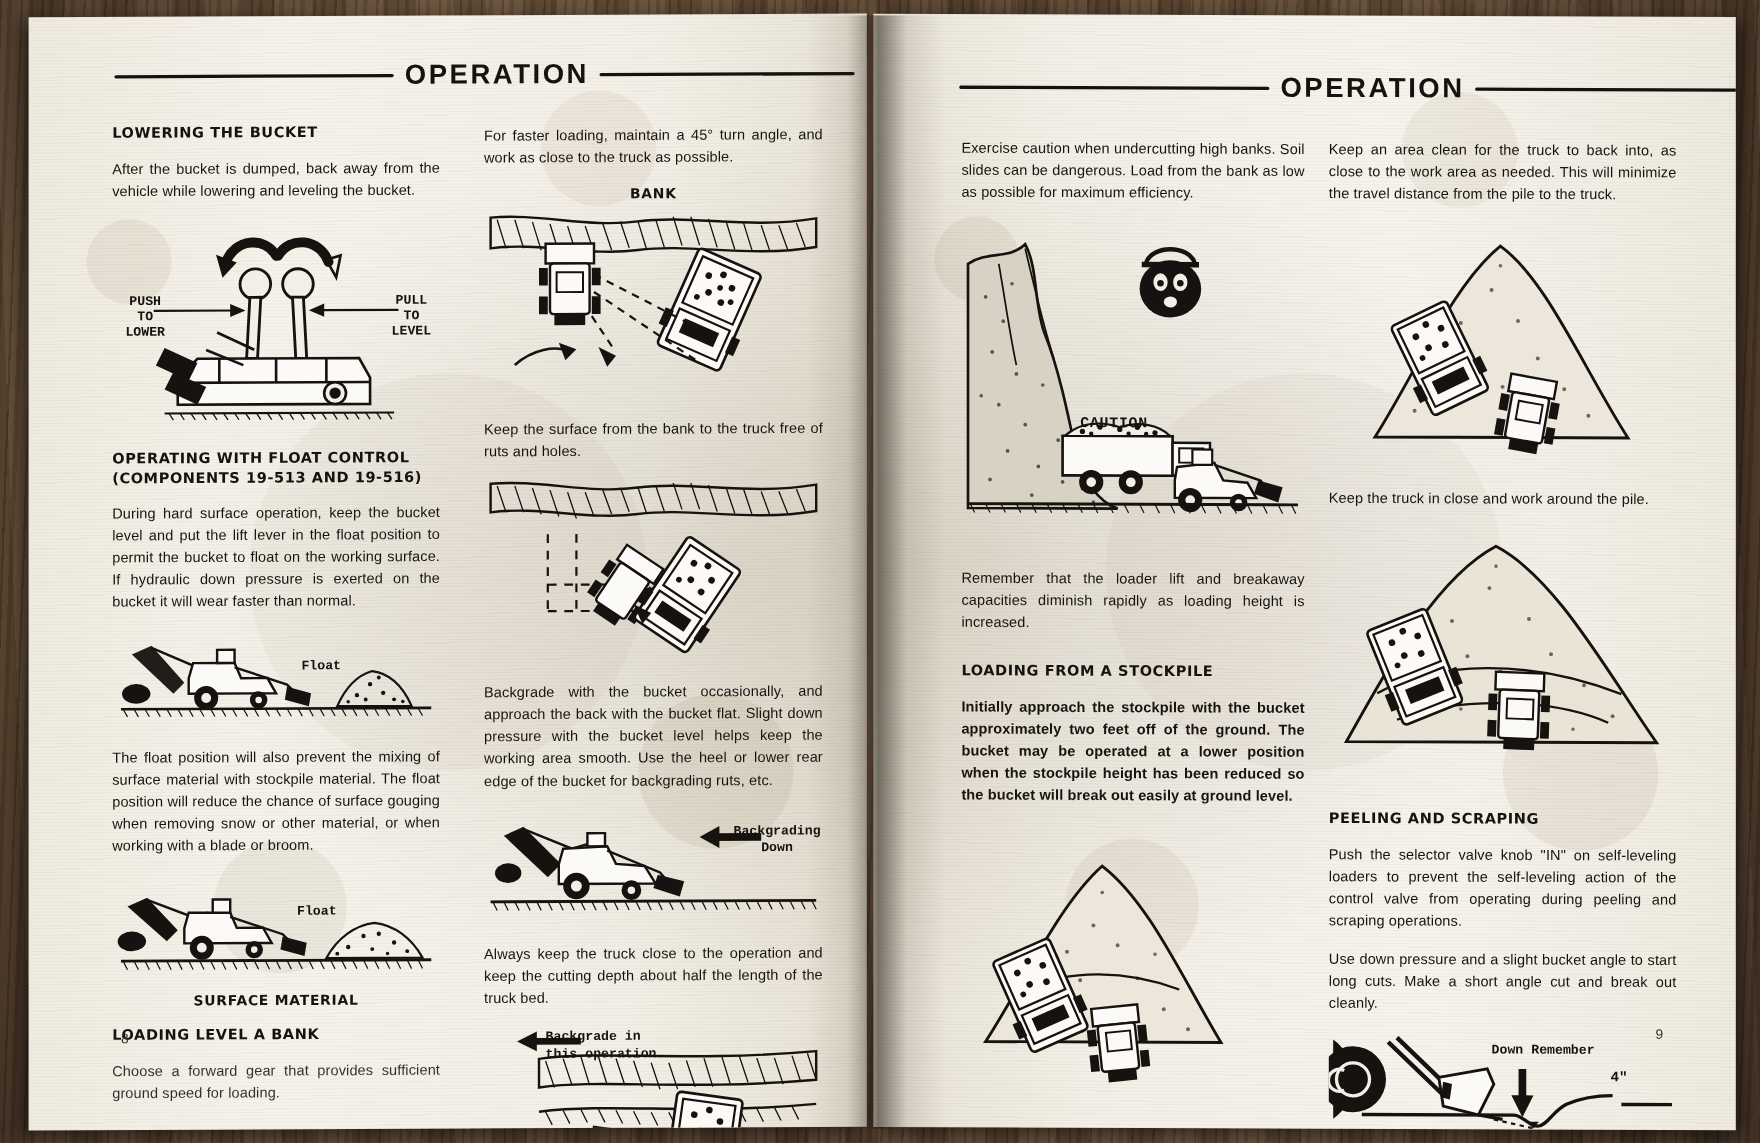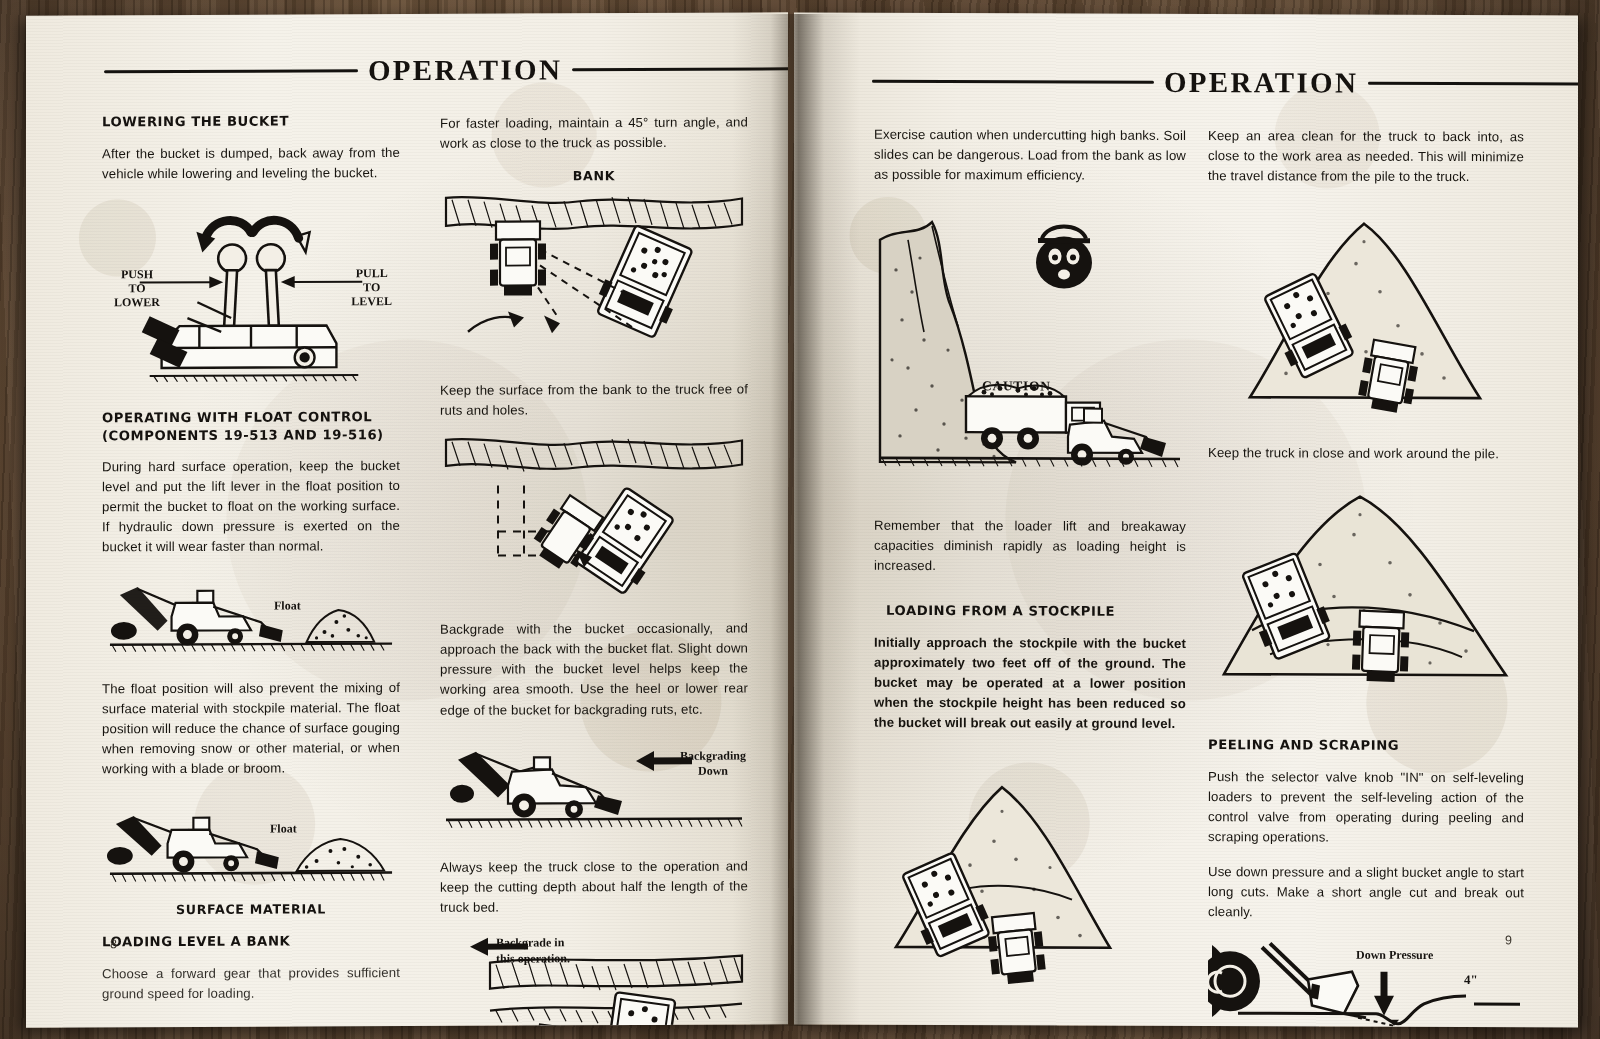--- a/index.html
+++ b/index.html
@@ -79,22 +79,22 @@
       rgba(0,0,0,0) 100%);
     pointer-events:none;
   }
 
   
   .head{position:absolute;display:flex;align-items:center;}
   .head .rule{flex:0 0 auto;height:3px;background:#14120f;border-radius:2px;}
   .head .rule.l{margin-right:10px;}
   .head .rule.r{margin-left:10px;}
   .head .ttl{
-    font-weight:bold;font-size:29px;letter-spacing:2.3px;color:#15120f;
-    white-space:nowrap;font-family:Liberation Serif, serif;
+    font-weight:bold;font-size:25px;letter-spacing:2.3px;color:#15120f;
+    white-space:nowrap;font-family:Liberation Sans, sans-serif;
   }
 
   
   .col{position:absolute;}
   h2.sec{
     font-size:13.2px;font-weight:bold;letter-spacing:.55px;color:#15120f;
     margin:0 0 13px 0;line-height:1.34;font-family:"DejaVu Sans", sans-serif;
   }
   p.body{
     font-size:13.2px;color:#17140f;margin:0 0 15px 0;
@@ -104,21 +104,21 @@
   .figcap{
     font-size:12.6px;font-weight:bold;color:#15120f;text-align:center;
     letter-spacing:.7px;font-family:"DejaVu Sans", sans-serif;
   }
   .fig{position:relative;margin:0 0 14px 0;}
   .fig svg{display:block;width:100%;height:auto;}
   .pgnum{position:absolute;font-size:12.5px;color:#3a342b;}
 
   .inline-lbl{
     position:absolute;font-size:12px;font-weight:bold;color:#15120f;
-    font-family:Liberation Serif, serif;line-height:1.18;
+    font-family:Liberation Mono, monospace;line-height:1.18;
   }
   .faded{opacity:.88;}
 </style>
 </head>
 <body>
 
 <div id="desk"></div>
 
 <div id="book">
 
@@ -594,21 +594,21 @@
           <line x1="6" y1="258" x2="306" y2="258" stroke="#15120f" stroke-width="2.6"></line>
           <g stroke="#15120f" stroke-width="1.1">
             <path d="M8 258 l4 8 M22 258 l4 8 M36 258 l4 8 M50 258 l4 8 M64 258 l4 8 M78 258 l4 8 M92 258 l4 8 M106 258 l4 8 M120 258 l4 8 M134 258 l4 8 M148 258 l4 8 M162 258 l4 8 M176 258 l4 8 M190 258 l4 8 M204 258 l4 8 M218 258 l4 8 M232 258 l4 8 M246 258 l4 8 M260 258 l4 8 M274 258 l4 8 M288 258 l4 8 M300 258 l4 8"></path>
           </g>
         </svg>
         <div class="inline-lbl" style="left:108px;top:178px;font-size:13.5px;letter-spacing:.7px;">CAUTION</div>
       </div>
 
       <p class="body" style="margin-top:16px;">Remember that the loader lift and breakaway capacities diminish rapidly as loading height is increased.</p>
 
-      <h2 class="sec" style="margin-top:26px;margin-left:12px;">LOADING FROM A STOCKPILE</h2>
+      <h2 class="sec" style="margin-top:26px;">LOADING FROM A STOCKPILE</h2>
       <p class="body bold">Initially approach the stockpile with the bucket approximately two feet off of the ground. The bucket may be operated at a lower position when the stockpile height has been reduced so the bucket will break out easily at ground level.</p>
 
       <div class="fig" style="height:220px;margin-top:38px;">
         <svg viewBox="0 0 312 220">
 
           <path d="M22 176 C58 120 88 52 128 16 C170 48 200 116 236 176 Z" fill="#ece7da" stroke="#15120f" stroke-width="2.6"></path>
           <path d="M62 128 C96 110 150 110 198 128" fill="none" stroke="#15120f" stroke-width="2"></path>
           <g fill="#15120f" opacity=".62">
             <circle cx="96" cy="94" r="1.8"></circle>
               <circle cx="120" cy="70" r="1.8"></circle>
@@ -793,21 +793,21 @@
           <path d="M136 76 L158 80" stroke="#15120f" stroke-width="3"></path>
 
           <line x1="176" y1="34" x2="176" y2="66" stroke="#15120f" stroke-width="7"></line>
           <polygon points="176,78 166,58 186,58" fill="#15120f"></polygon>
 
           <path d="M30 76 L168 76 C176 76 182 86 190 86 C198 86 204 72 216 66 C230 60 244 58 258 58" fill="none" stroke="#15120f" stroke-width="3"></path>
           <path d="M266 66 L312 66" stroke="#15120f" stroke-width="3"></path>
           <path d="M150 80 L186 88" stroke="#15120f" stroke-width="2" stroke-dasharray="4 4"></path>
           <path d="M186 88 l-5 -6 l10 0 Z" fill="#15120f"></path>
         </svg>
-        <div class="inline-lbl" style="left:148px;top:10px;">Down Pressure</div>
+        <div class="inline-lbl" style="left:148px;top:10px;">Down Remember</div>
         <div class="inline-lbl" style="left:256px;top:34px;font-size:13px;">4"</div>
       </div>
     </div>
 
     <div class="pgnum" style="right:66px;top:918px;">9</div>
   </div>
 
   <div id="gutter"></div>
 </div>
 

